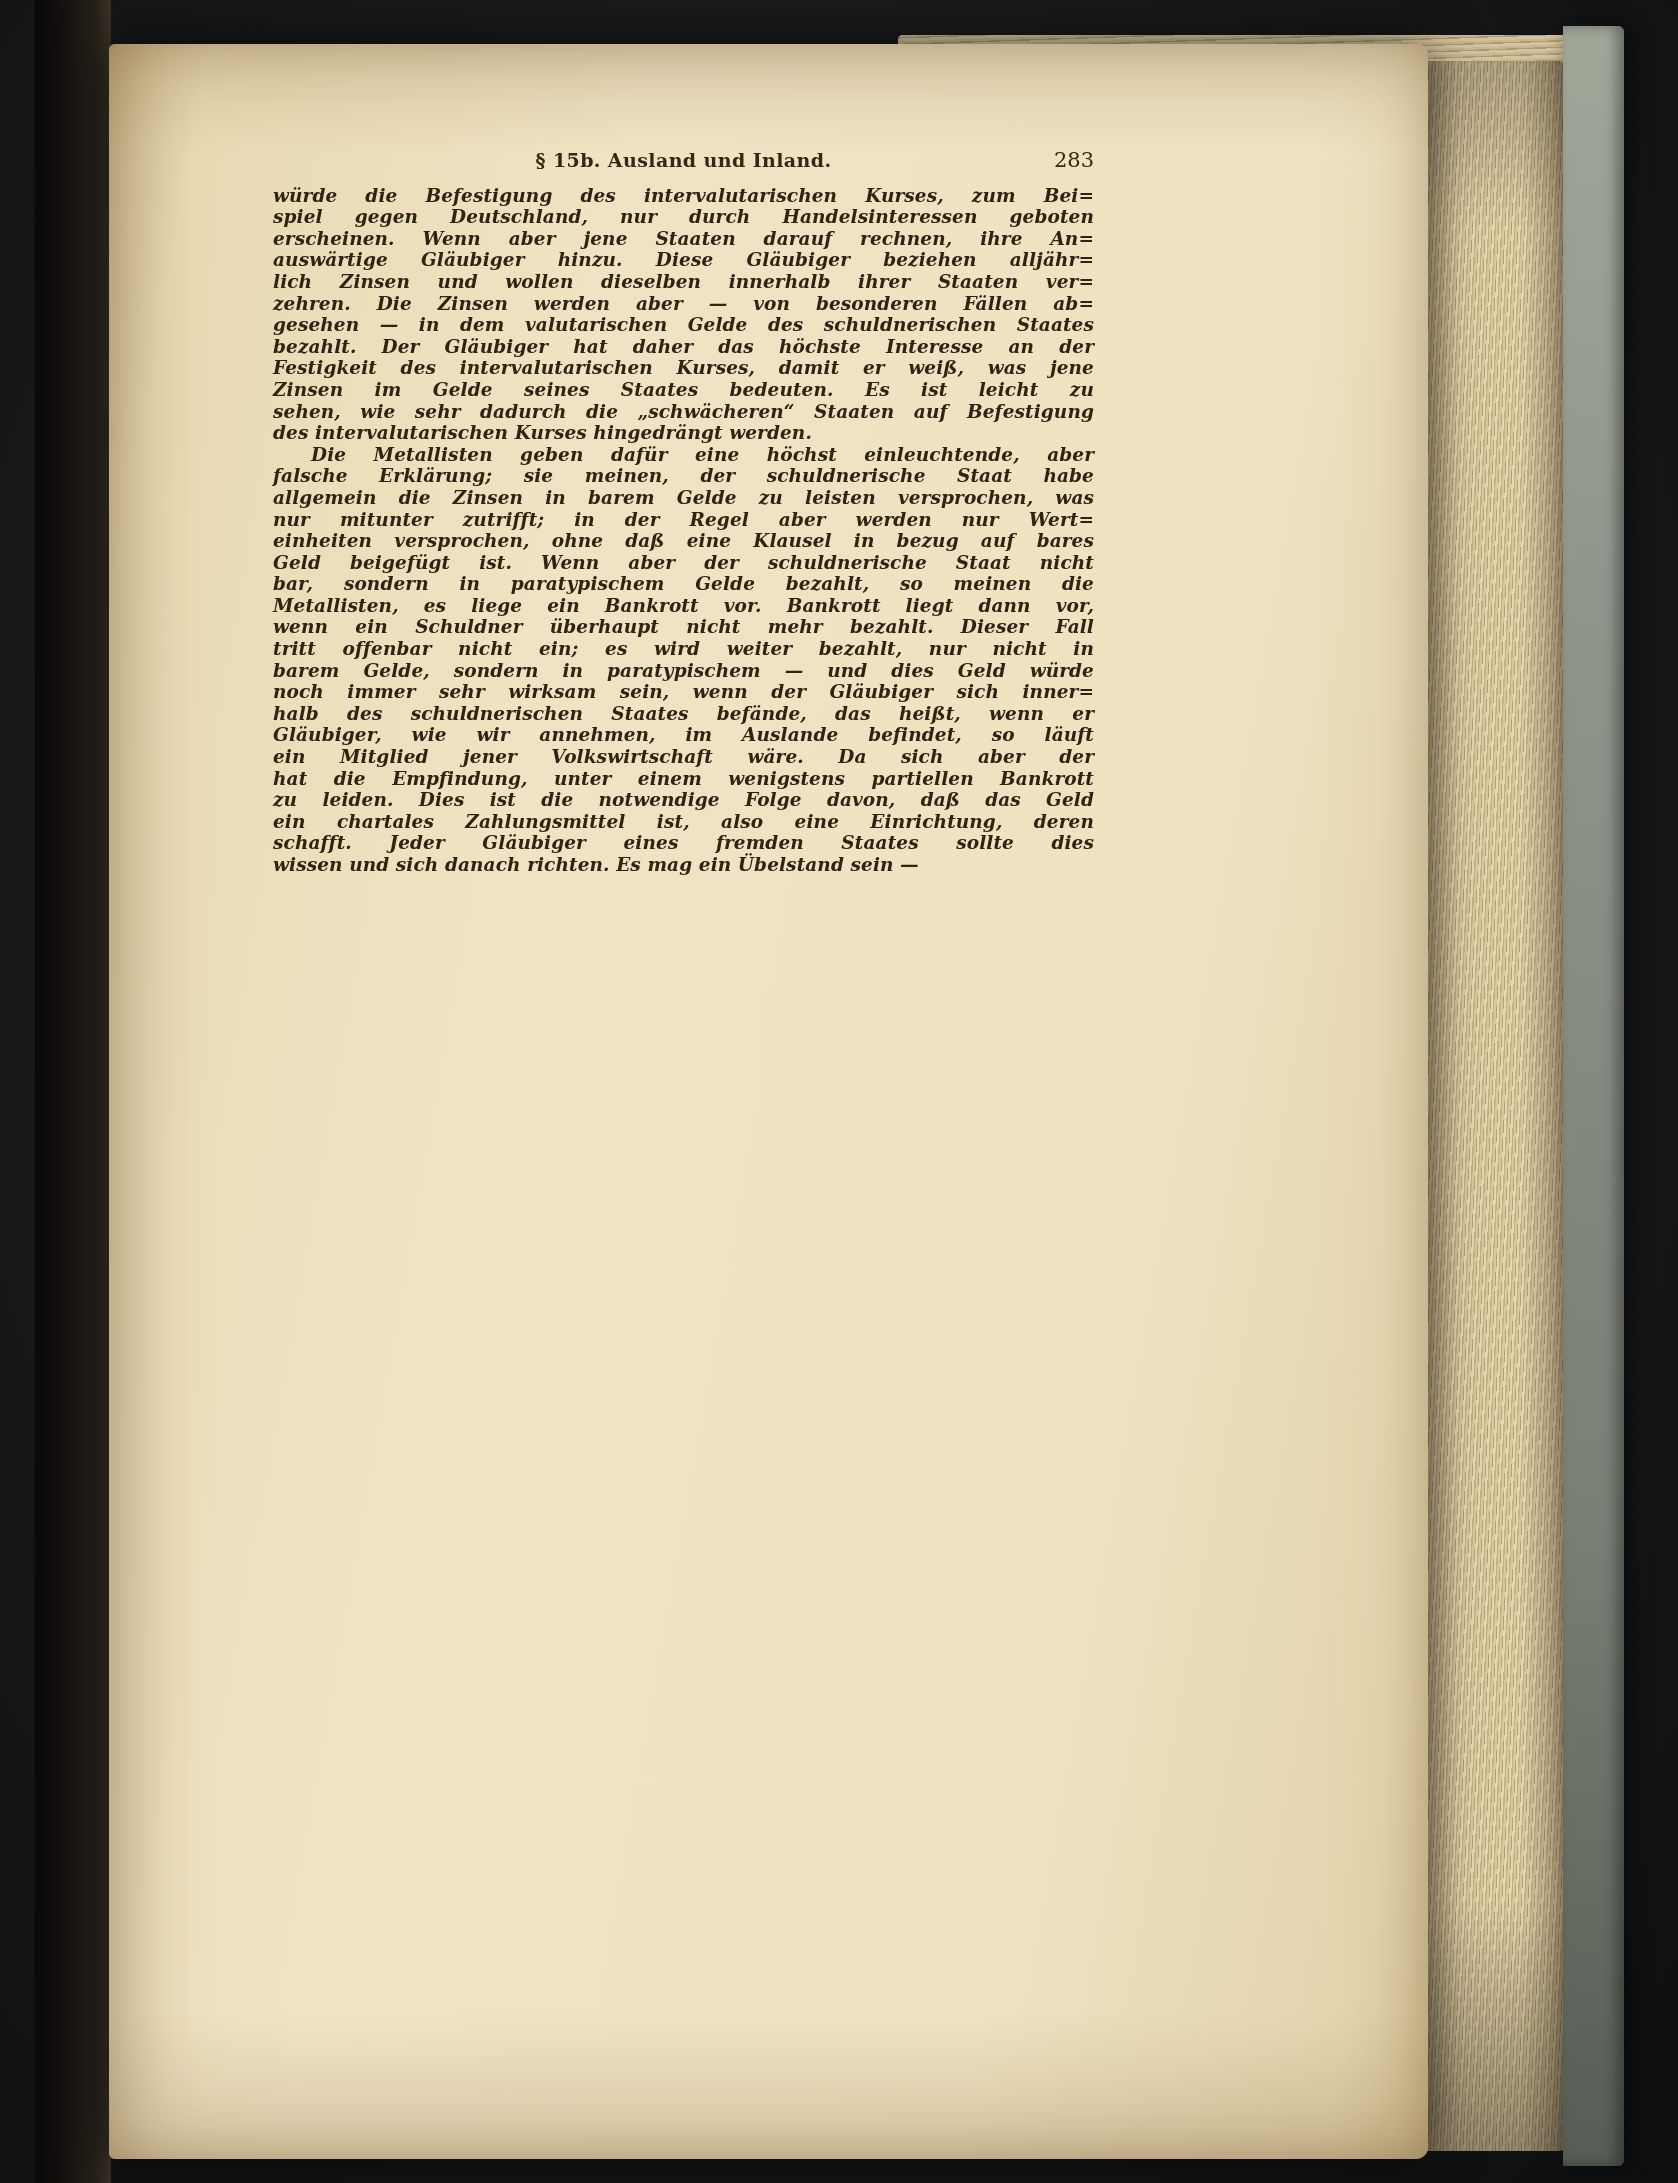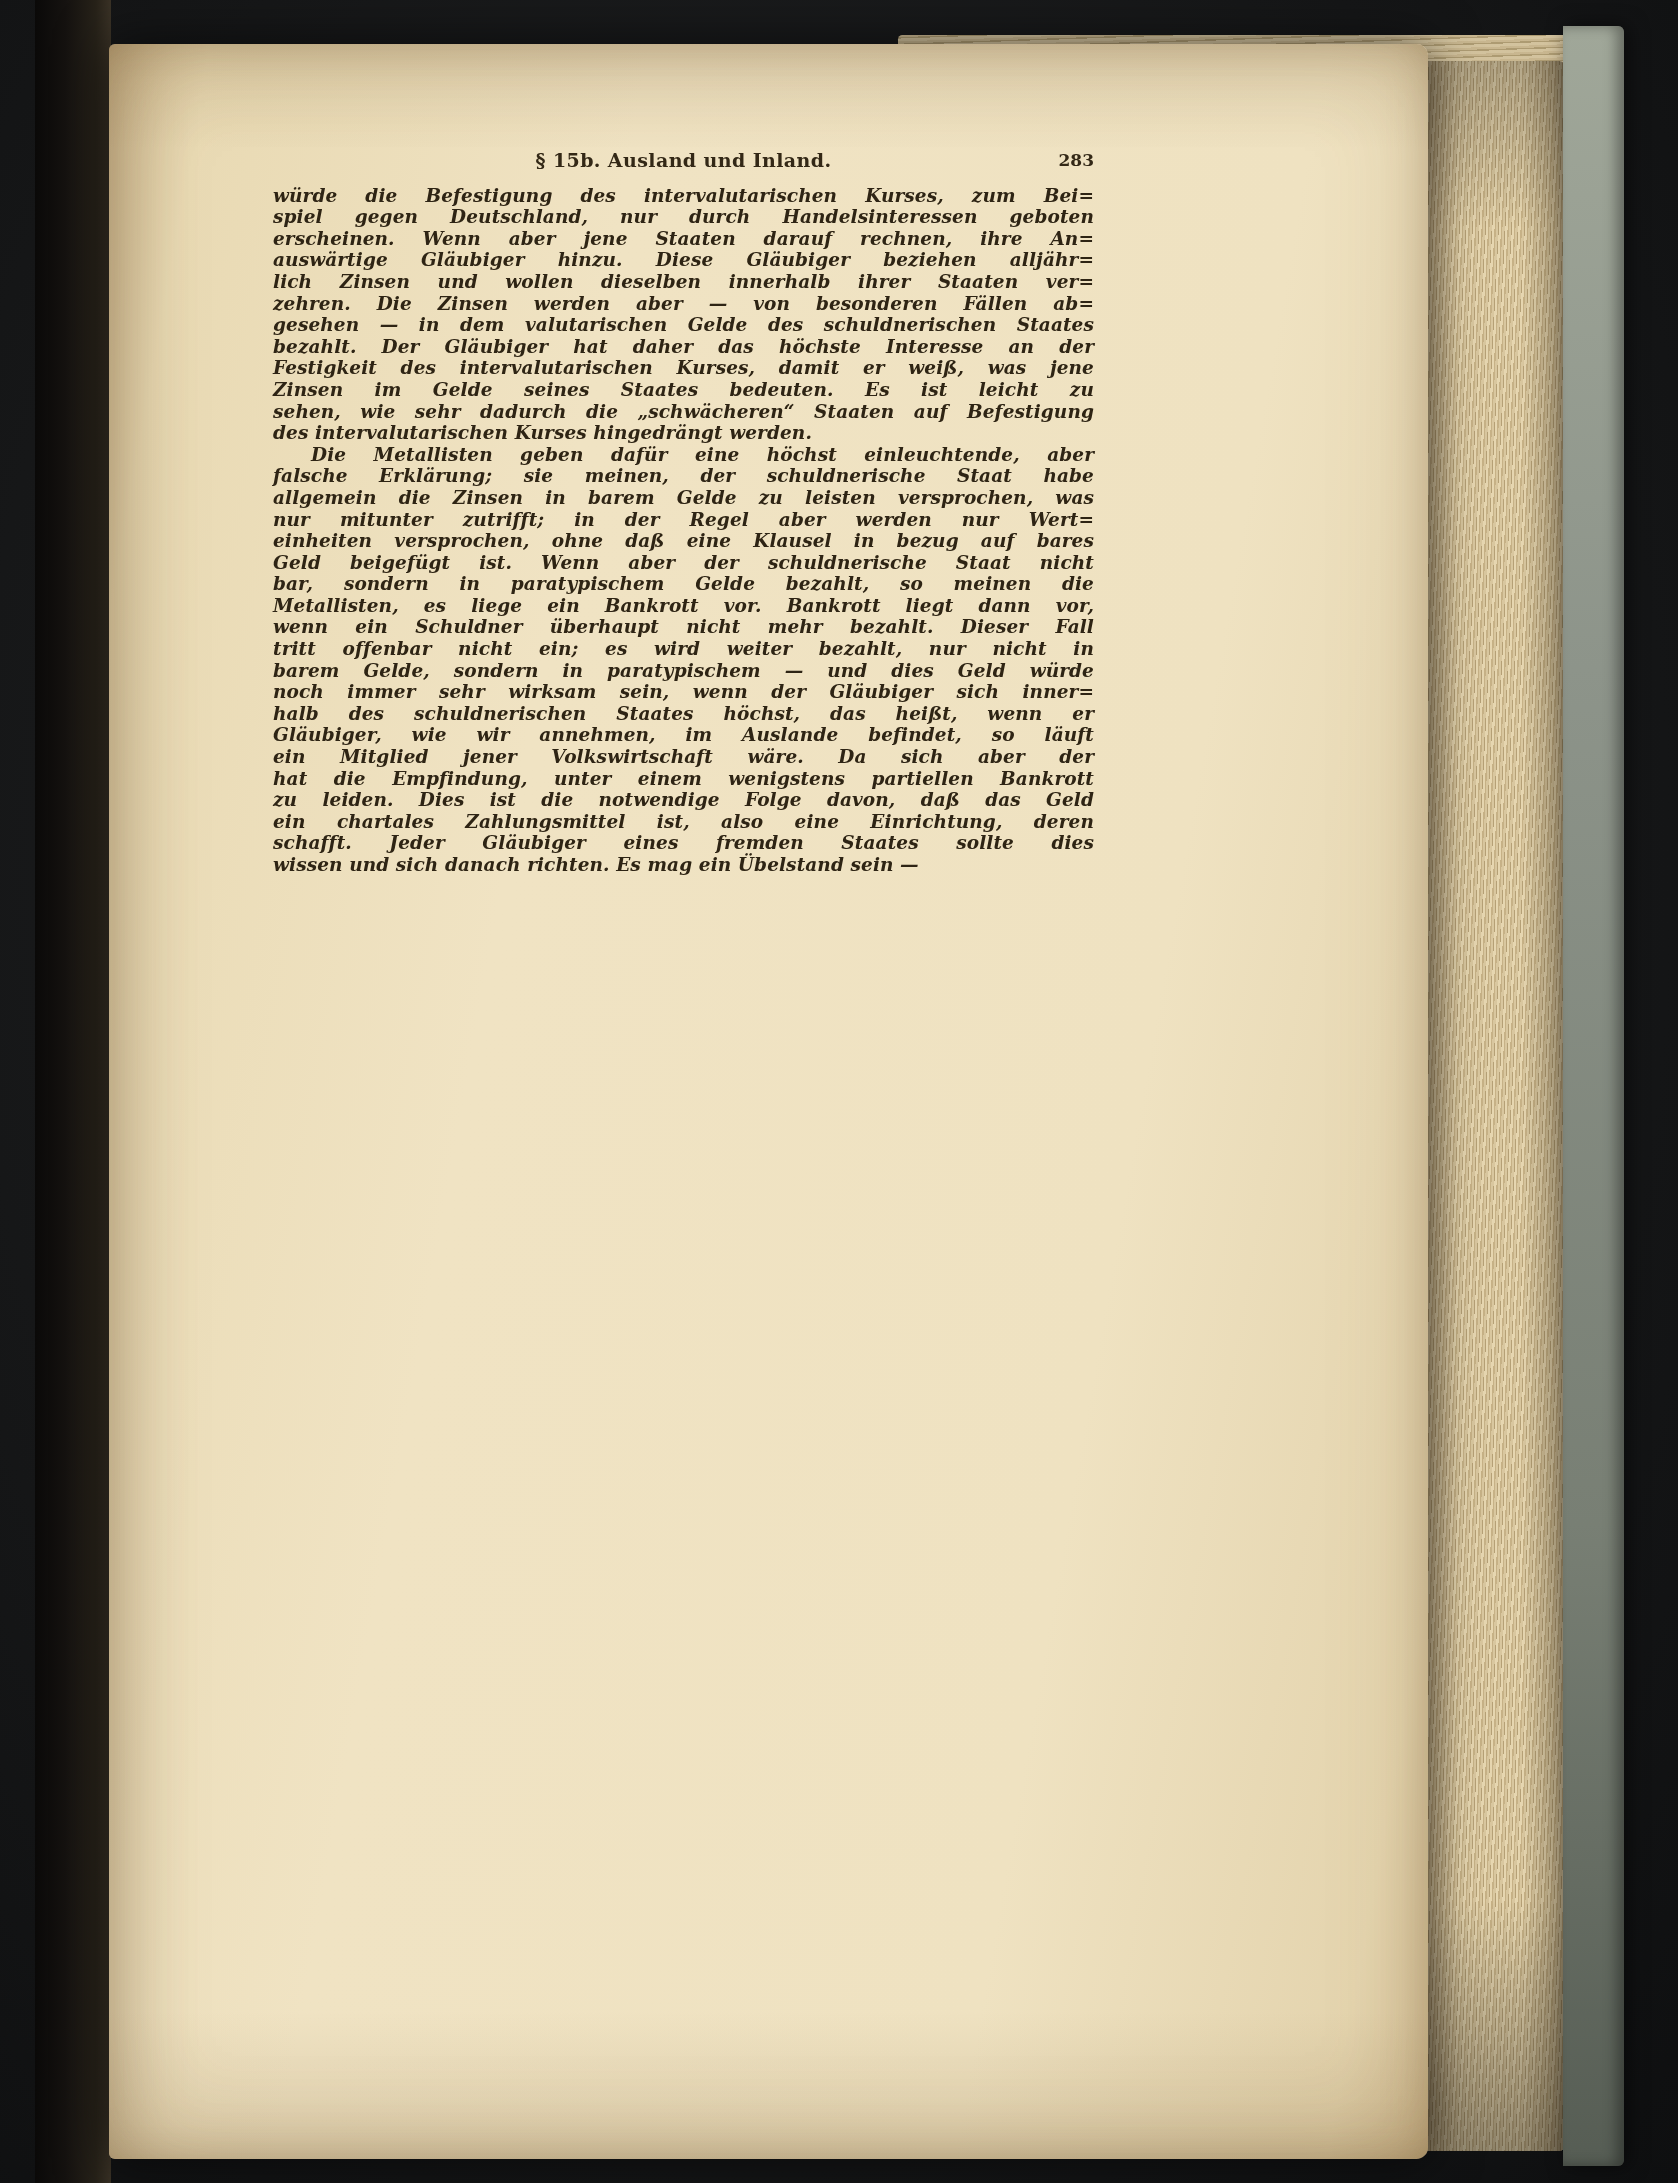--- a/index.html
+++ b/index.html
@@ -93,23 +93,23 @@
     text-align: center;
     font-size: 19px;
     line-height: 26px;
     font-weight: 700;
     letter-spacing: 0.4px;
     color: #332816;
   }
   .page-number {
     position: absolute;
     right: 0; top: 0;
-    font-size: 17px;
+    font-size: 21px;
     line-height: 26px;
-    font-weight: 700;
+    font-weight: 400;
     color: #332816;
   }
 
   .text-body {
     font-size: 18.5px;
     line-height: 21.6px;
     font-weight: 600;
     letter-spacing: 0.1px;
     color: #2e2414;
   }
@@ -159,21 +159,21 @@
           <div class="line">allgemein die Zinsen in barem Gelde zu leisten versprochen, was</div>
           <div class="line">nur mitunter zutrifft; in der Regel aber werden nur Wert=</div>
           <div class="line">einheiten versprochen, ohne daß eine Klausel in bezug auf bares</div>
           <div class="line">Geld beigefügt ist.  Wenn aber der schuldnerische Staat nicht</div>
           <div class="line">bar, sondern in paratypischem Gelde bezahlt, so meinen die</div>
           <div class="line">Metallisten, es liege ein Bankrott vor.  Bankrott liegt dann vor,</div>
           <div class="line">wenn ein Schuldner überhaupt nicht mehr bezahlt.  Dieser Fall</div>
           <div class="line">tritt offenbar nicht ein; es wird weiter bezahlt, nur nicht in</div>
           <div class="line">barem Gelde, sondern in paratypischem — und dies Geld würde</div>
           <div class="line">noch immer sehr wirksam sein, wenn der Gläubiger sich inner=</div>
-          <div class="line">halb des schuldnerischen Staates höchst, das heißt, wenn er</div>
+          <div class="line">halb des schuldnerischen Staates befände, das heißt, wenn er</div>
           <div class="line">Gläubiger, wie wir annehmen, im Auslande befindet, so läuft</div>
           <div class="line">ein Mitglied jener Volkswirtschaft wäre.  Da sich aber der</div>
           <div class="line">hat die Empfindung, unter einem wenigstens partiellen Bankrott</div>
           <div class="line">zu leiden.  Dies ist die notwendige Folge davon, daß das Geld</div>
           <div class="line">ein chartales Zahlungsmittel ist, also eine Einrichtung, deren</div>
           <div class="line">schafft.  Jeder Gläubiger eines fremden Staates sollte dies</div>
           <div class="line line-last">wissen und sich danach richten.  Es mag ein Übelstand sein —</div>
         </div>
 
     </div>

